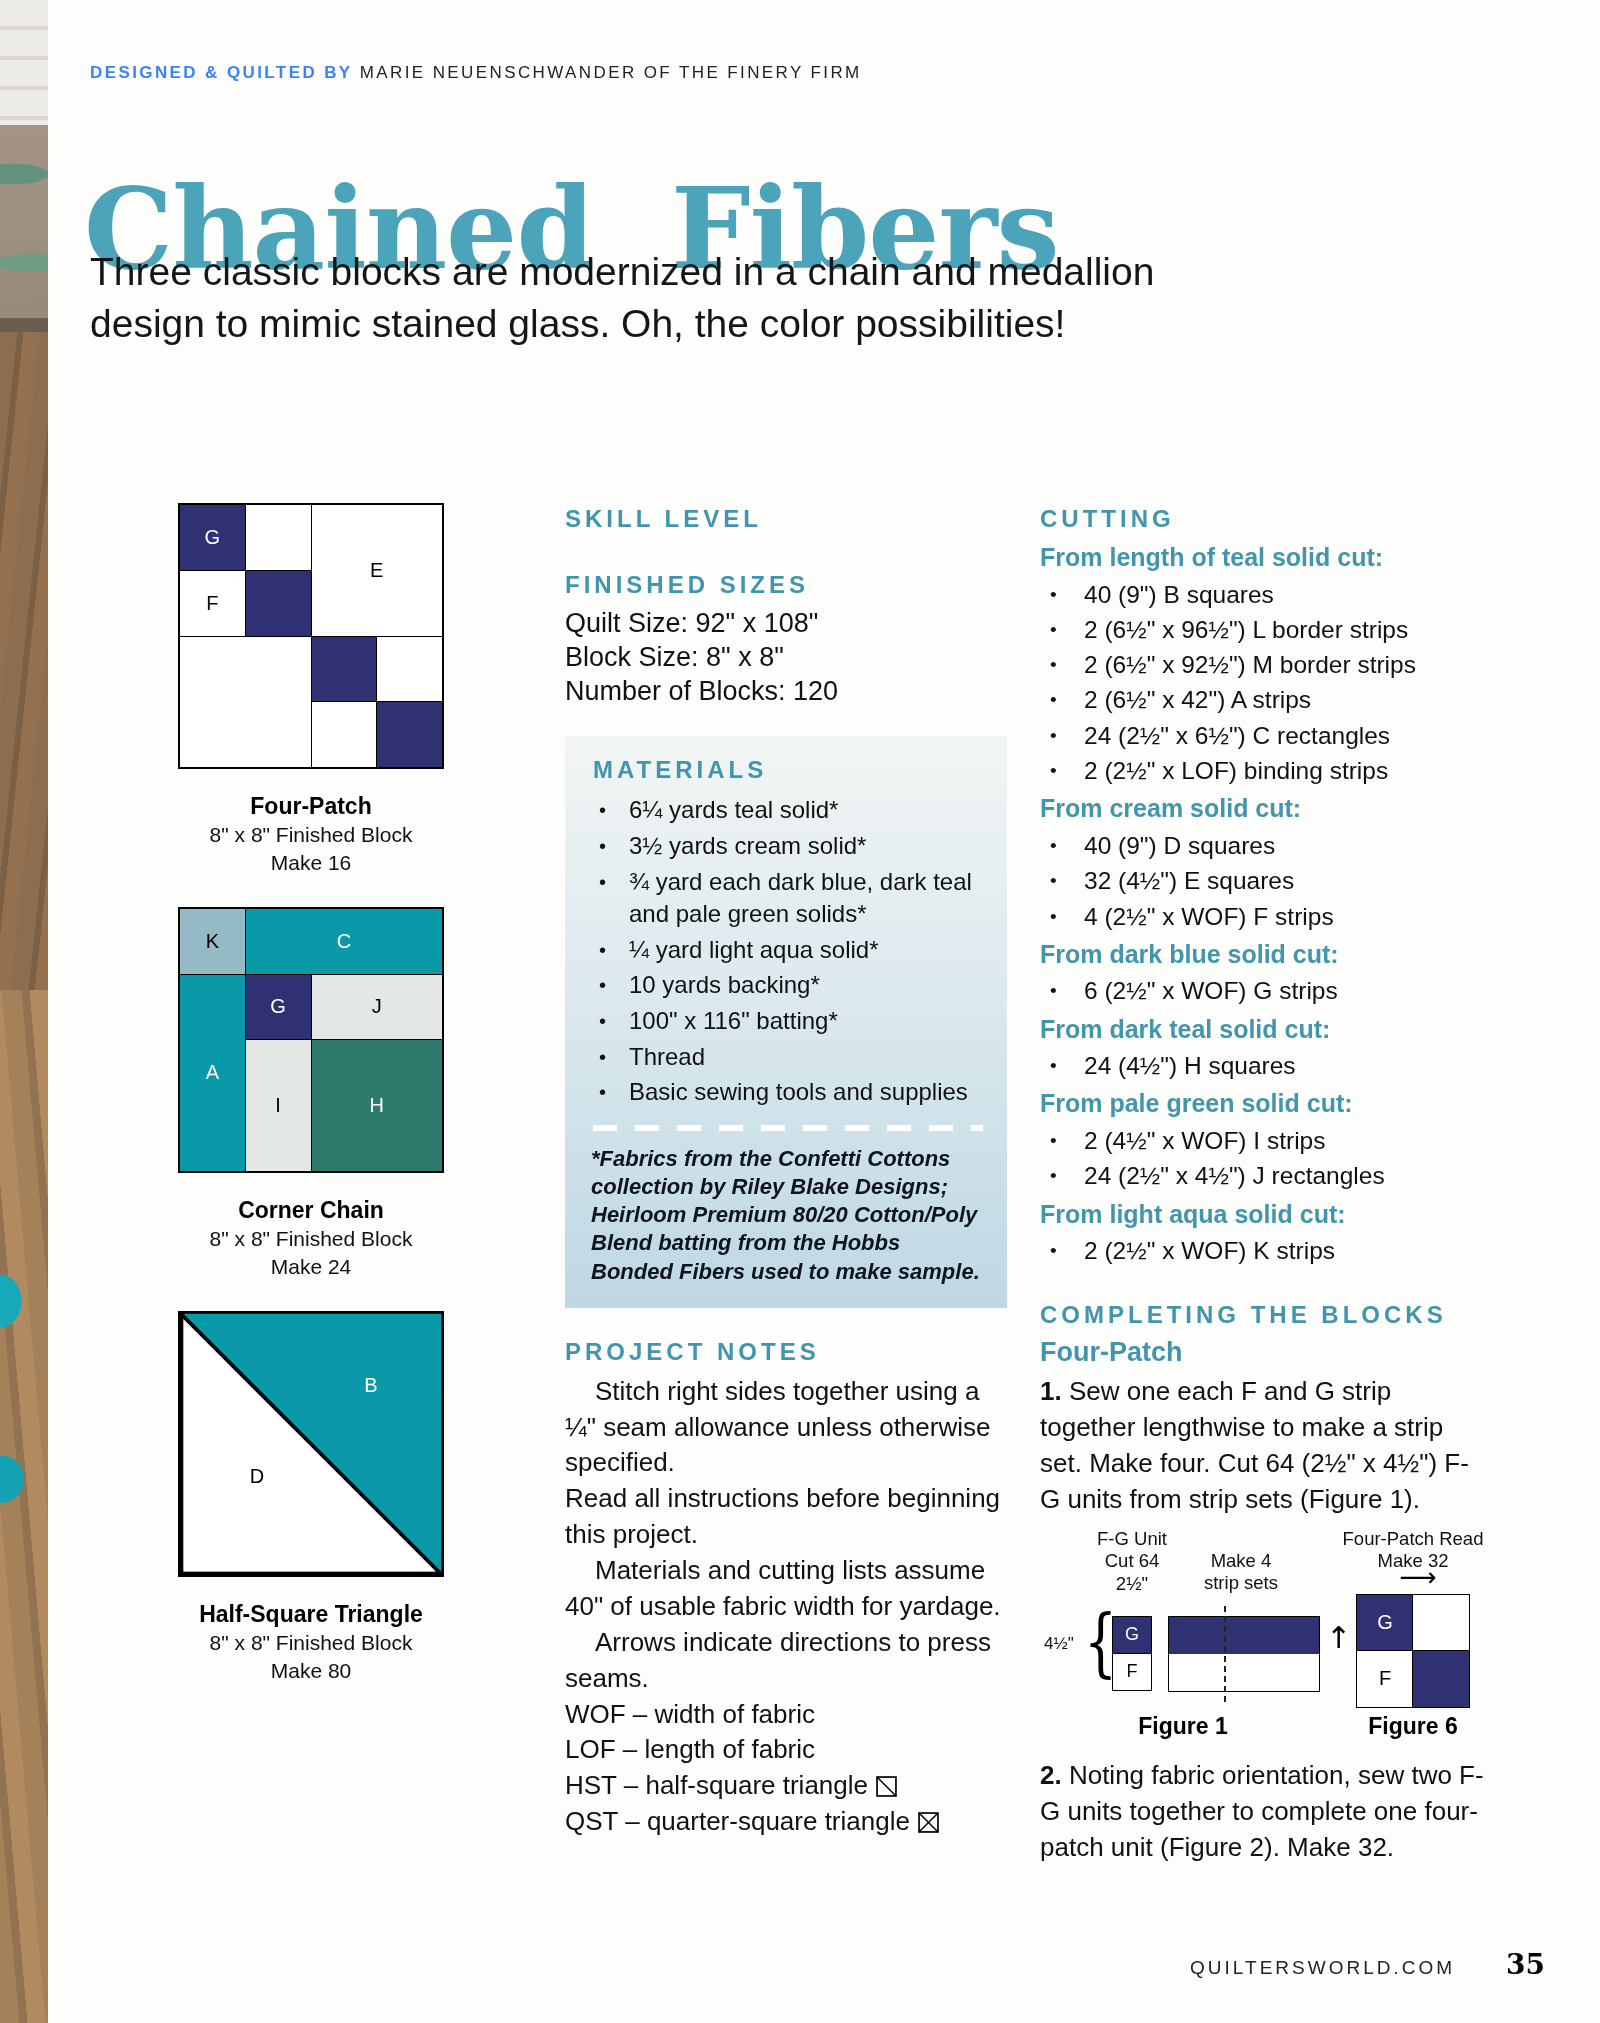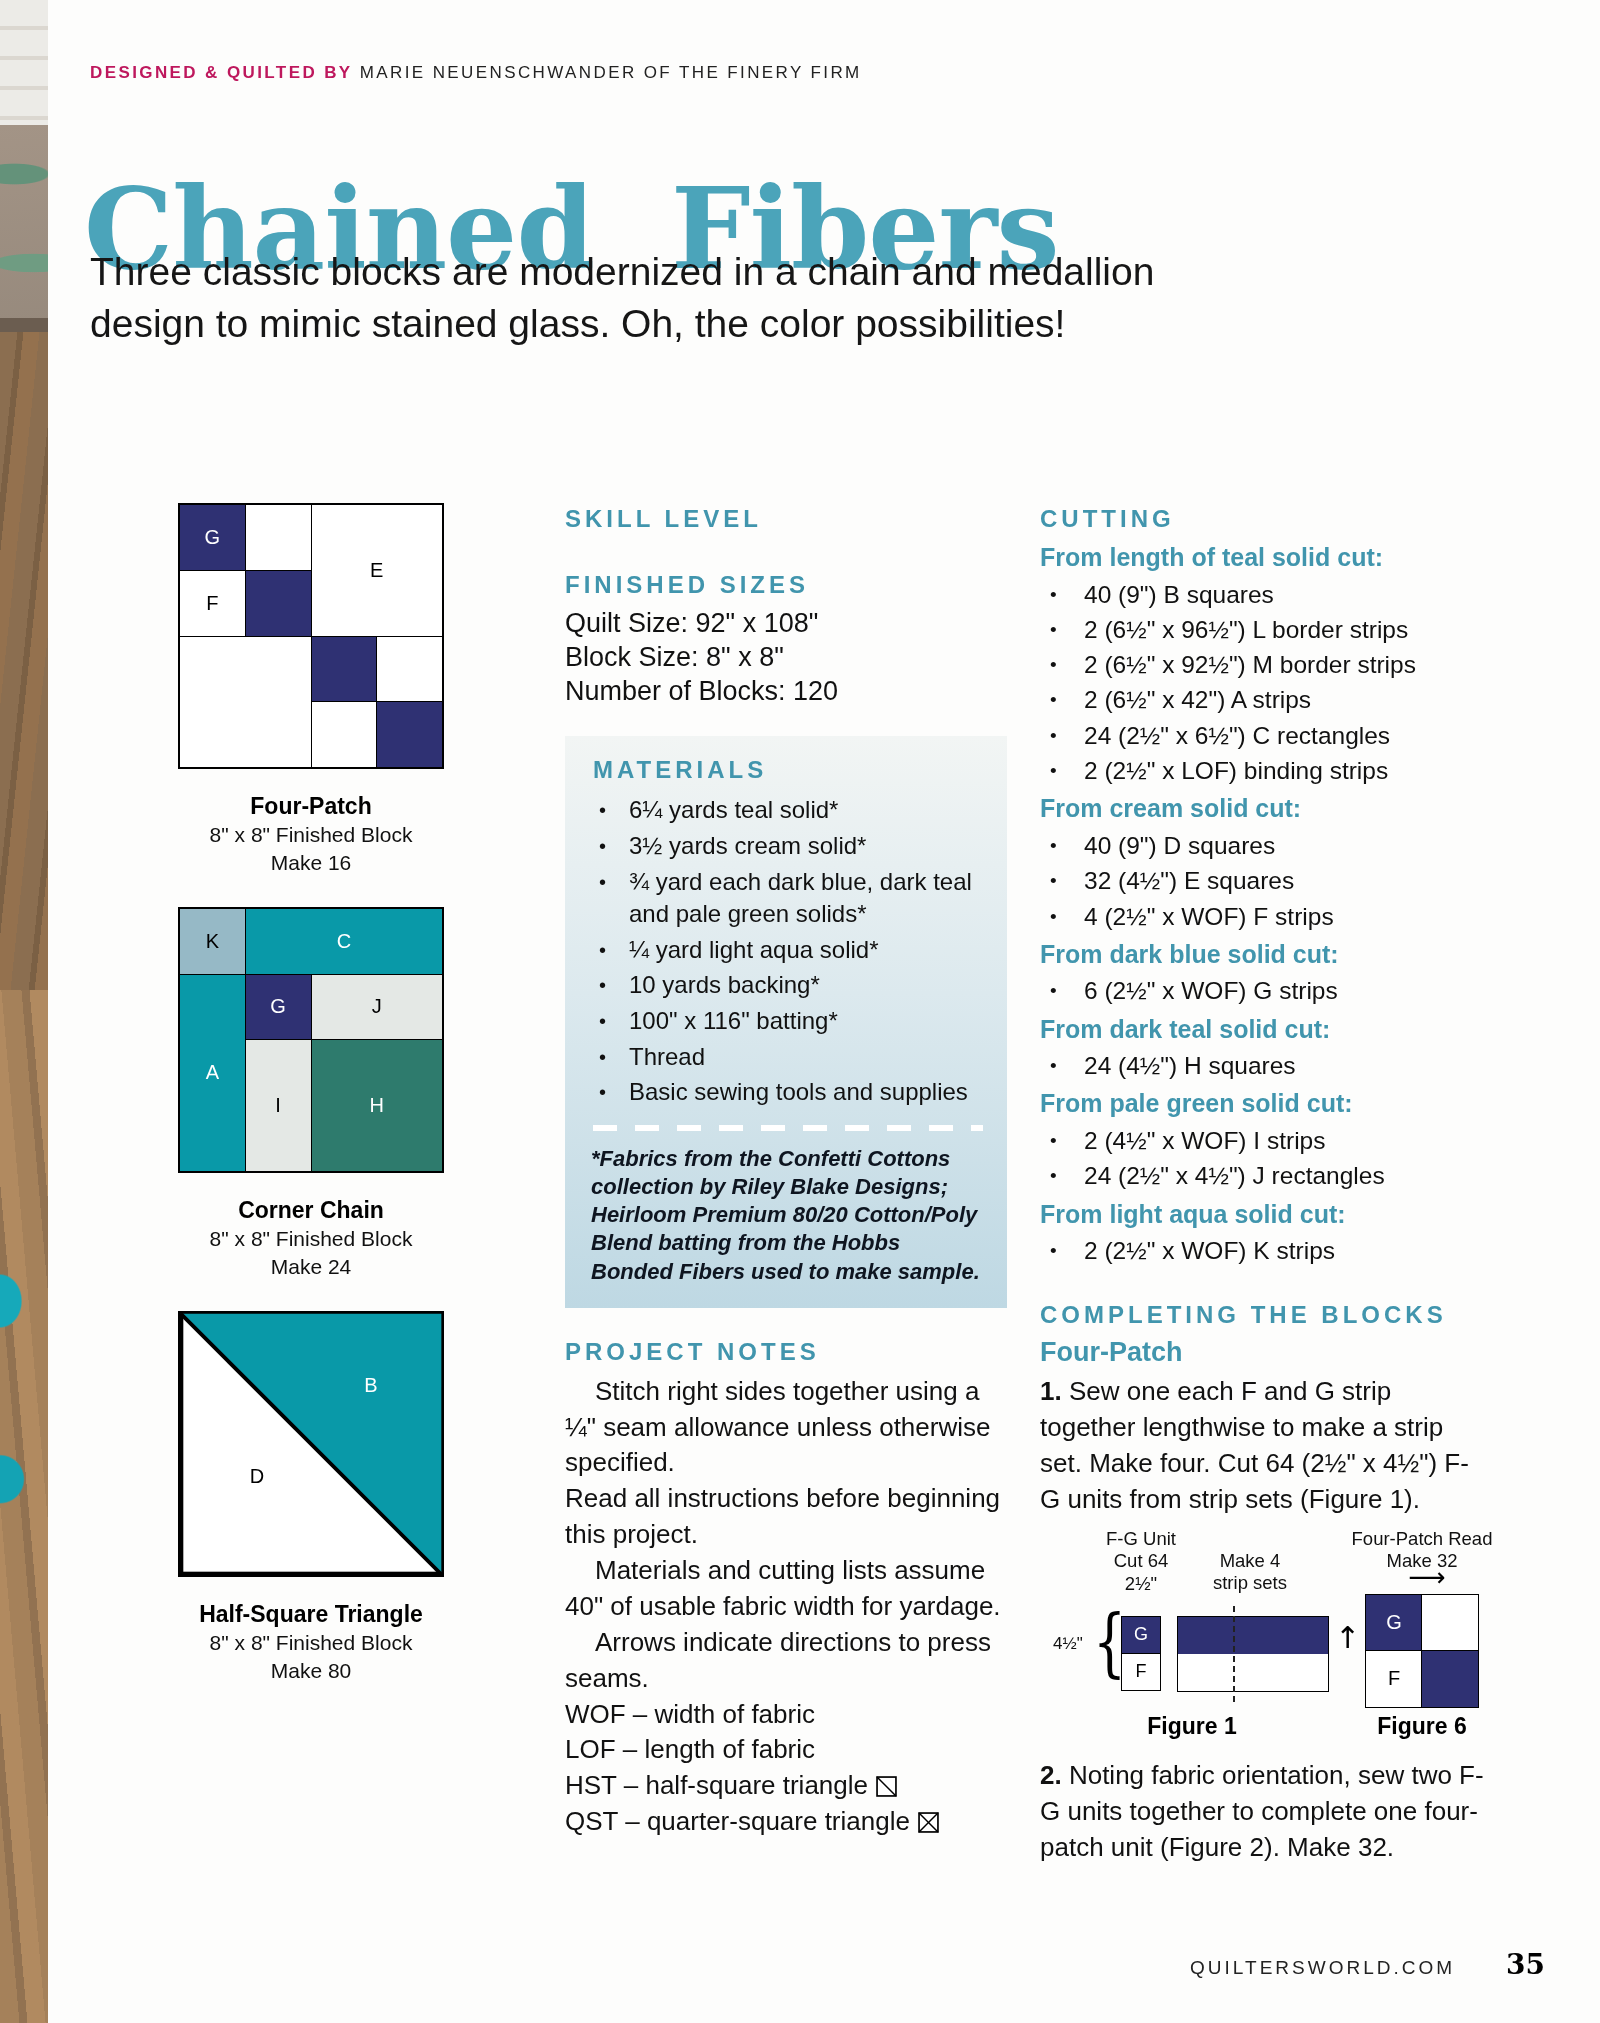--- a/index.html
+++ b/index.html
@@ -16,21 +16,21 @@
       radial-gradient(ellipse 70px 16px at 70% 60%, #6f9c82 55%, rgba(0,0,0,0) 60%) 0 215px / 48px 80px no-repeat,
       repeating-linear-gradient(180deg, #ecebe7 0 26px, #dbd7d0 26px 30px) 0 0 / 48px 125px no-repeat,
       linear-gradient(#6b5d50,#6b5d50) 0 318px / 48px 14px no-repeat,
       linear-gradient(176deg,#a39486 0%,#978a7d 100%) 0 125px / 48px 200px no-repeat,
       repeating-linear-gradient(96deg, #8b6e50 0 18px, #7b6044 18px 24px, #94714e 24px 40px) 0 325px / 48px 665px no-repeat,
       repeating-linear-gradient(85deg, #a5815a 0 20px, #927251 20px 28px, #b18a60 28px 46px) 0 990px / 48px 1040px no-repeat;
   }
 
   
   .byline{position:absolute;left:90px;top:63px;font-size:17px;letter-spacing:2.4px;color:#222;}
-  .byline b{font-weight:700;color:#be185d;}
+  .byline b{font-weight:700;color:#3b82f6;}
   .title{position:absolute;left:84px;top:92px;font-family:"DejaVu Serif",serif;font-weight:700;
          font-size:112px;line-height:1.1;color:var(--title-teal,#4ba4ba);word-spacing:0.35em;letter-spacing:-1px;}
   .subtitle{position:absolute;left:90px;top:246px;width:1180px;font-size:39px;line-height:1.33;color:#161616;}
 
   
   .col1{position:absolute;left:178px;top:503px;width:266px;}
   .col2{position:absolute;left:565px;top:505px;width:442px;}
   .col3{position:absolute;left:1040px;top:505px;width:448px;}
 
   
@@ -85,21 +85,21 @@
   .c-item{display:flex;font-size:24.5px;line-height:1.36;color:#111;margin:2px 0;}
   .c-dot{flex:0 0 34px;padding-left:10px;font-size:19px;line-height:1.75;}
 
   
   .comp-head{margin-top:34px;}
   .comp-sub{color:var(--heading-teal,#4195ad);font-weight:700;font-size:27px;margin:2px 0 6px 0;}
   .step{font-size:26px;line-height:1.38;color:#111;margin:0 0 10px 0;}
   .step b{font-weight:700;}
 
   
-  .figures{position:relative;height:212px;margin:10px 0 18px 17px;}
+  .figures{position:relative;height:212px;margin:10px 0 18px 8px;}
   .fig1{position:absolute;left:0;top:0;width:262px;height:212px;}
   .fig2{position:absolute;left:282px;top:0;width:166px;height:212px;}
   .fig-lbl{font-size:18.5px;line-height:1.22;text-align:center;color:#111;}
   .fg-labels{position:absolute;left:26px;top:0;width:116px;}
   .mk-labels{position:absolute;left:118px;top:22px;width:150px;}
   .f2-labels{position:absolute;left:0;top:0;width:166px;}
   .brace{position:absolute;left:36px;top:84px;font-size:52px;transform:scaleY(1.45);font-family:"DejaVu Serif",serif;color:#000;font-weight:400;}
   .h-label{position:absolute;left:-4px;top:106px;font-size:17px;color:#111;}
   .fg-unit{position:absolute;left:64px;top:88px;}
   .fg-sq{width:38px;height:36px;border:1px solid #000;display:flex;align-items:center;justify-content:center;font-size:18px;}

